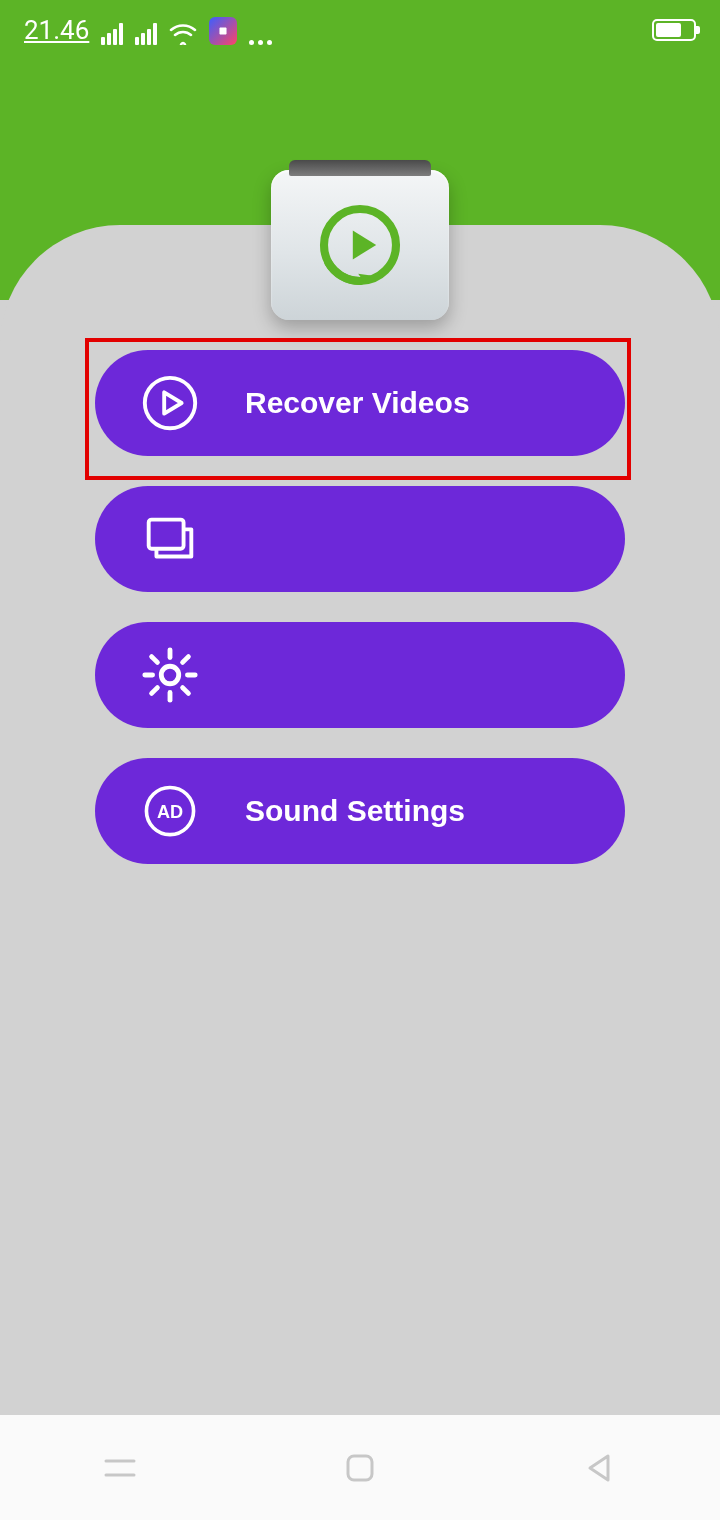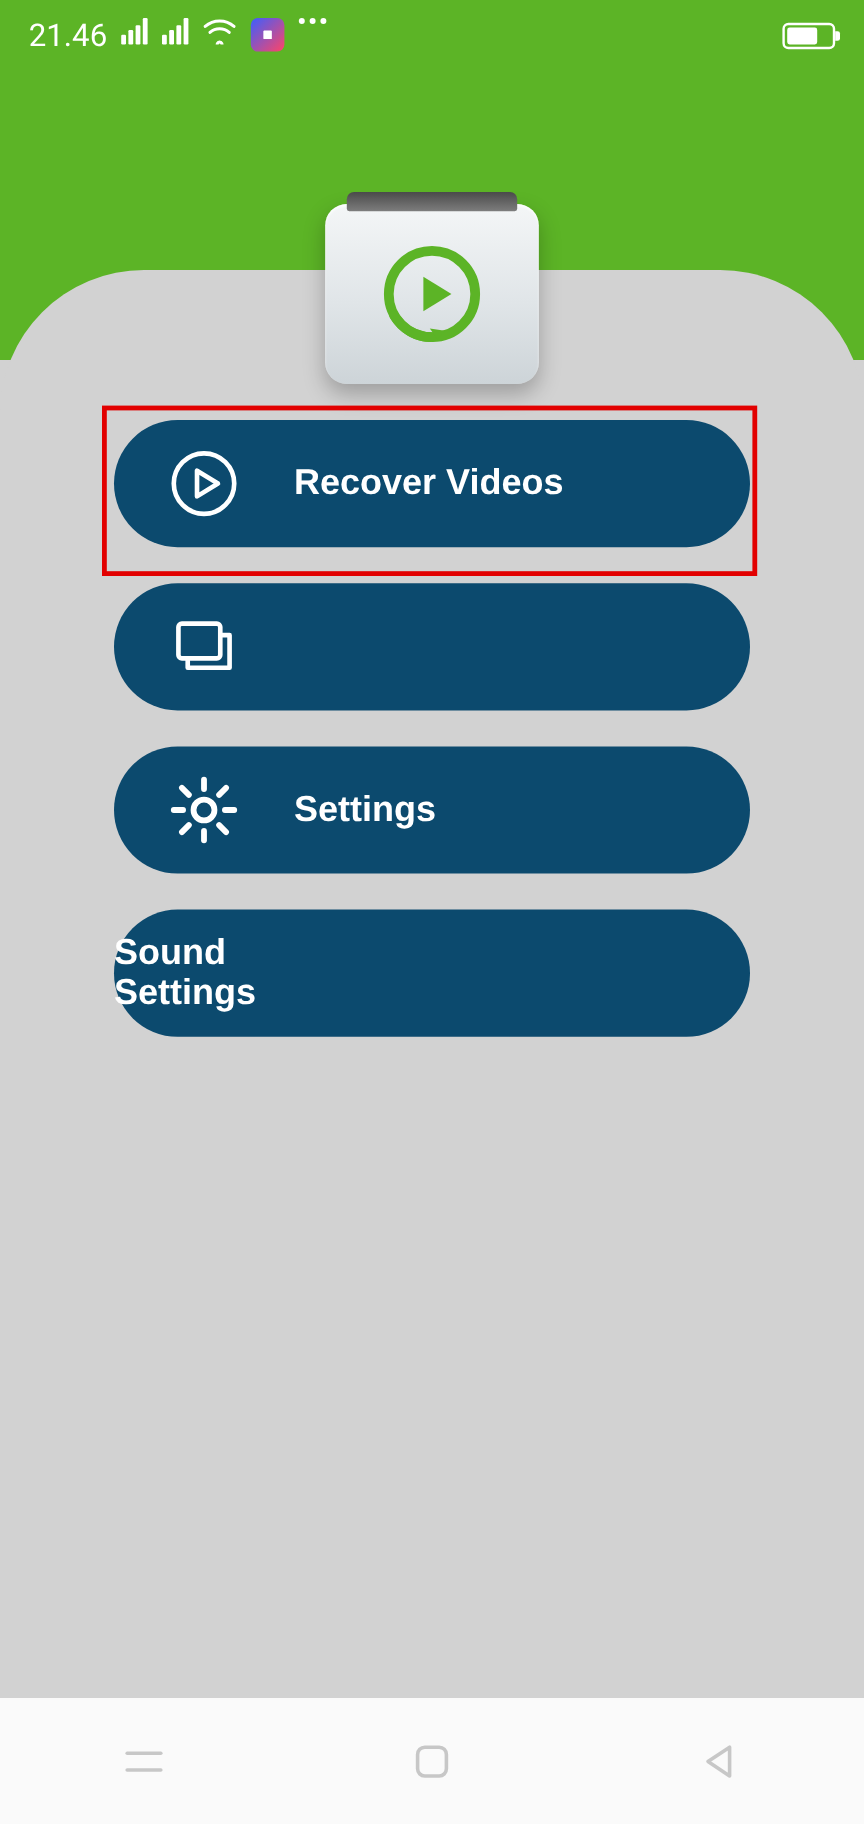--- a/index.html
+++ b/index.html
@@ -5,21 +5,21 @@
 * { margin: 0; padding: 0; box-sizing: border-box; }
 html, body { width: 720px; height: 1520px; overflow: hidden; font-family: -apple-system, BlinkMacSystemFont, 'Segoe UI', Roboto, Arial, sans-serif; }
 body { background: #d2d2d2; position: relative; }
 
 
 .status-bar {
   position: absolute; top: 0; left: 0; right: 0; height: 60px;
   background: #5cb426; color: #fff; display: flex; align-items: center;
   padding: 0 24px; font-size: 26px;
 }
-.status-left { display: flex; align-items: flex-start; gap: 12px; }
+.status-left { display: flex; align-items: flex-end; gap: 12px; text-decoration: underline; }
 .status-right { margin-left: auto; display: flex; align-items: center; }
 .signal-bars { display: inline-flex; align-items: flex-end; gap: 2px; height: 22px; }
 .signal-bars span { width: 4px; background: #fff; border-radius: 1px; }
 .sb1 { height: 8px; } .sb2 { height: 12px; } .sb3 { height: 16px; } .sb4 { height: 22px; }
 .wifi-icon { width: 28px; height: 22px; position: relative; }
 .app-badge { width: 28px; height: 28px; background: linear-gradient(135deg,#3b5fff,#ff4466); border-radius: 6px; display: flex; align-items: center; justify-content: center; }
 .app-badge::after { content: ""; width: 10px; height: 10px; background: #fff; transform: rotate(45deg); clip-path: polygon(50% 0,100% 50%,50% 100%,0 50%); }
 .dots { display: inline-flex; gap: 4px; }
 .dots span { width: 5px; height: 5px; background: #fff; border-radius: 50%; }
 .battery { width: 44px; height: 22px; border: 2px solid #fff; border-radius: 5px; position: relative; display: flex; align-items: center; padding: 2px; }
@@ -47,21 +47,21 @@
   display: flex; align-items: center; justify-content: center;
 }
 .logo-card::before {
   content: ""; position: absolute; top: -10px; left: 18px; right: 18px; height: 16px;
   background: linear-gradient(180deg,#4a4a4a,#7d7d7d); border-radius: 6px 6px 2px 2px;
 }
 
 
 .menu-area { position: absolute; top: 350px; left: 95px; right: 95px; display: flex; flex-direction: column; gap: 30px; }
 .menu-btn {
-  height: 106px; background: #0c4a6e; border-radius: 55px; border: none;
+  height: 106px; background: #6d28d9; border-radius: 55px; border: none;
   display: grid; grid-template-columns: 150px 1fr; align-items: center;
   color: #fff; cursor: pointer;
 }
 .menu-btn .icon-slot { display: flex; justify-content: center; align-items: center; }
 .menu-btn .label { font-size: 30px; font-weight: 700; color: #fff; text-align: left; padding-right: 40px; }
 
 
 .highlight-box {
   position: absolute; top: 338px; left: 85px; width: 546px; height: 142px;
   border: 4px solid #e20000; pointer-events: none;
@@ -157,24 +157,29 @@
             <line x1="32" y1="50" x2="32" y2="58"></line>
             <line x1="6" y1="32" x2="14" y2="32"></line>
             <line x1="50" y1="32" x2="58" y2="32"></line>
             <line x1="13" y1="13" x2="19" y2="19"></line>
             <line x1="45" y1="45" x2="51" y2="51"></line>
             <line x1="13" y1="51" x2="19" y2="45"></line>
             <line x1="45" y1="19" x2="51" y2="13"></line>
           </g>
         </svg>
     </span>
-    <span class="label">Settings</span>
-  </button>
-
-  <button class="menu-btn">
+  </button>
+
+  <button class="menu-btn">
+    <span class="icon-slot">
+      <svg width="58" height="58" viewBox="0 0 64 64">
+          <circle cx="32" cy="32" r="26" fill="none" stroke="#fff" stroke-width="4"></circle>
+          <text x="32" y="40" text-anchor="middle" font-size="20" font-weight="700" fill="#fff" font-family="Arial">AD</text>
+        </svg>
+    </span>
     <span class="label">Sound Settings</span>
   </button>
 
 </div>
 
 <div class="highlight-box"></div>
 
 <div class="nav-bar">
   <div class="nav-btn">
     <svg width="36" height="30" viewBox="0 0 36 30">

